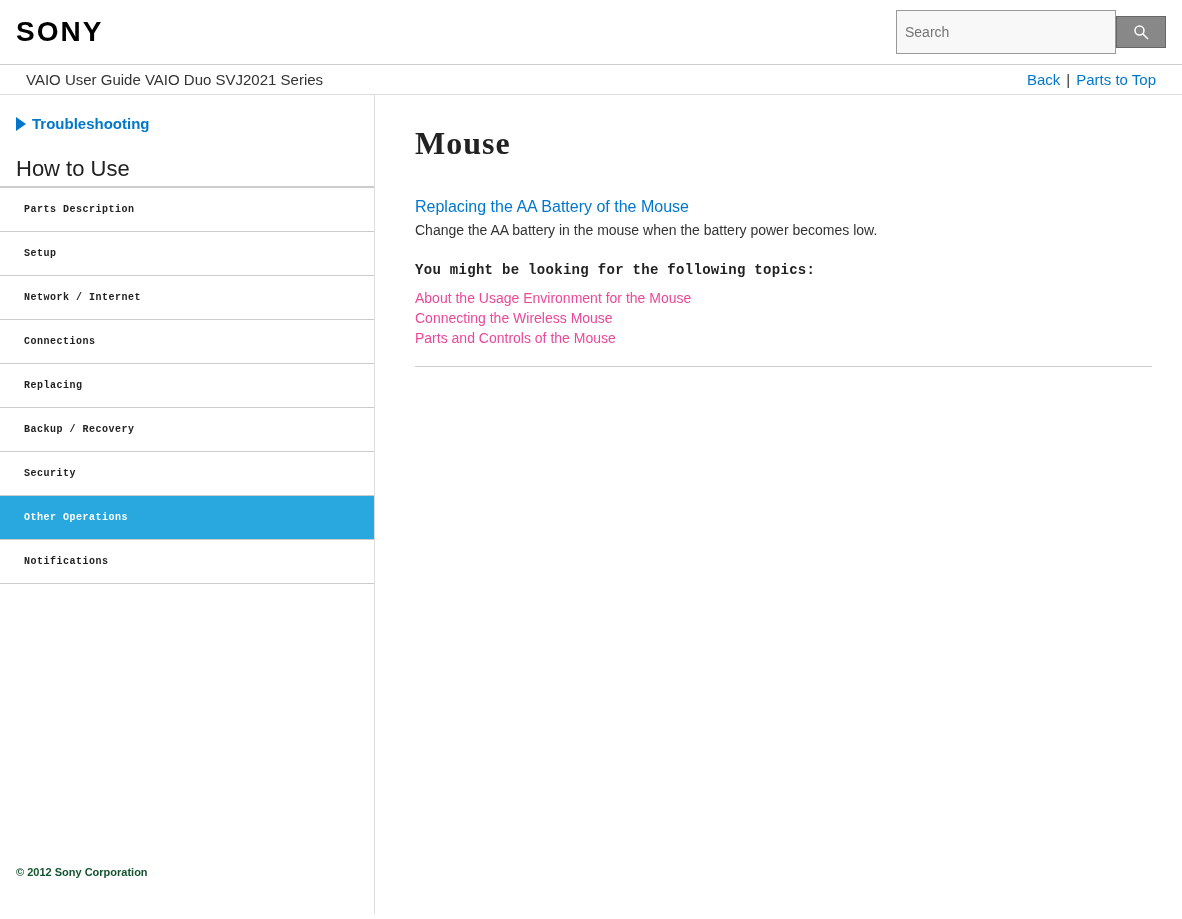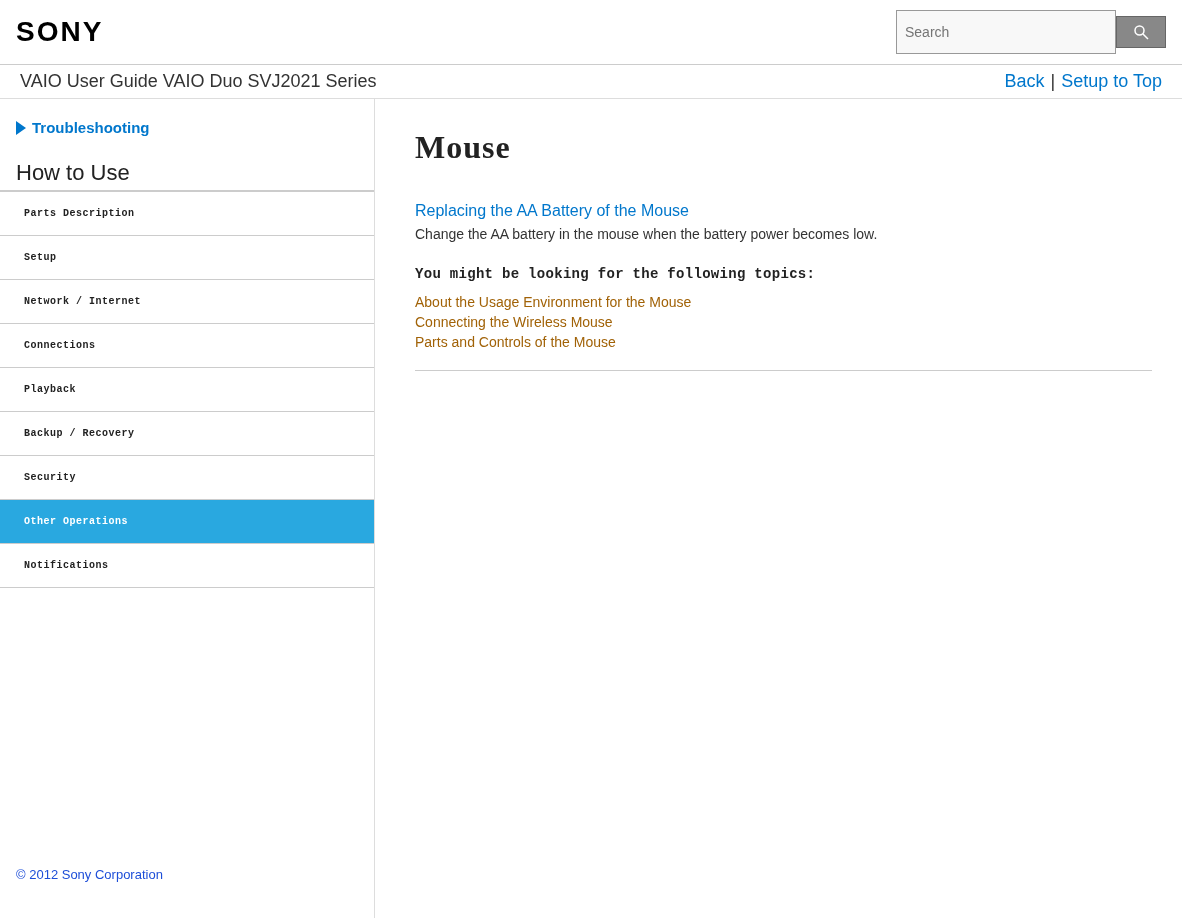--- a/index.html
+++ b/index.html
@@ -55,22 +55,22 @@
     #search-button-icon {
       width: 16px;
       height: 16px;
     }
 
     
     #breadcrumb-bar {
       display: flex;
       justify-content: space-between;
       align-items: center;
-      padding: 6px 20px;
-      font-size: 18px;
+      padding: 6px 26px;
+      font-size: 15px;
       color: #333;
       border-bottom: 1px solid #ddd;
     }
     #breadcrumb-links {
       display: flex;
       gap: 6px;
       align-items: center;
     }
     .breadcrumb-link {
       color: #0077cc;
@@ -135,22 +135,23 @@
     }
     .sidebar-item.active {
       background: #29a8e0;
       color: #fff;
     }
 
     
     #sidebar-footer {
       margin-top: auto;
       padding: 16px;
-      font-size: 13px;
-      color: #1d4ed8;
+      font-size: 11px;
+      color: #14532d;
+      font-weight: bold;
     }
 
     
     #content {
       flex: 1;
       padding: 30px 30px 30px 40px;
       overflow-y: auto;
     }
     #page-title {
       font-size: 32px;
@@ -176,21 +177,21 @@
       font-size: 14px;
       font-weight: bold;
       color: #222;
       margin-bottom: 12px;
       font-family: "Courier New", monospace;
       letter-spacing: 0.3px;
       margin-top: 8px;
     }
     .related-link {
       display: block;
-      color: #a16207;
+      color: #ec4899;
       text-decoration: none;
       font-size: 14px;
       margin-bottom: 4px;
       cursor: pointer;
     }
     #content-divider {
       border: none;
       border-top: 1px solid #ccc;
       margin-top: 20px;
     }
@@ -209,38 +210,38 @@
       </svg>
     </button>
   </div>
 </div>
 
 <div id="breadcrumb-bar">
   <span id="guide-title">VAIO User Guide VAIO Duo SVJ2021 Series</span>
   <div id="breadcrumb-links">
     <a class="breadcrumb-link">Back</a>
     <span class="breadcrumb-separator">|</span>
-    <a class="breadcrumb-link">Setup to Top</a>
+    <a class="breadcrumb-link">Parts to Top</a>
   </div>
 </div>
 
 <div id="main-layout">
 
   <div id="sidebar">
     <a id="troubleshooting-link" href="#">
       <span class="arrow-icon"></span>
       <span>Troubleshooting</span>
     </a>
     <h2 id="how-to-use-heading">How to Use</h2>
 
     <a class="sidebar-item" href="#">Parts Description</a>
     <a class="sidebar-item" href="#">Setup</a>
     <a class="sidebar-item" href="#">Network / Internet</a>
     <a class="sidebar-item" href="#">Connections</a>
-    <a class="sidebar-item" href="#">Playback</a>
+    <a class="sidebar-item" href="#">Replacing</a>
     <a class="sidebar-item" href="#">Backup / Recovery</a>
     <a class="sidebar-item" href="#">Security</a>
     <a class="sidebar-item active" href="#">Other Operations</a>
     <a class="sidebar-item" href="#">Notifications</a>
 
     <div id="sidebar-footer">
       <span>© 2012 Sony Corporation</span>
     </div>
   </div>
 

